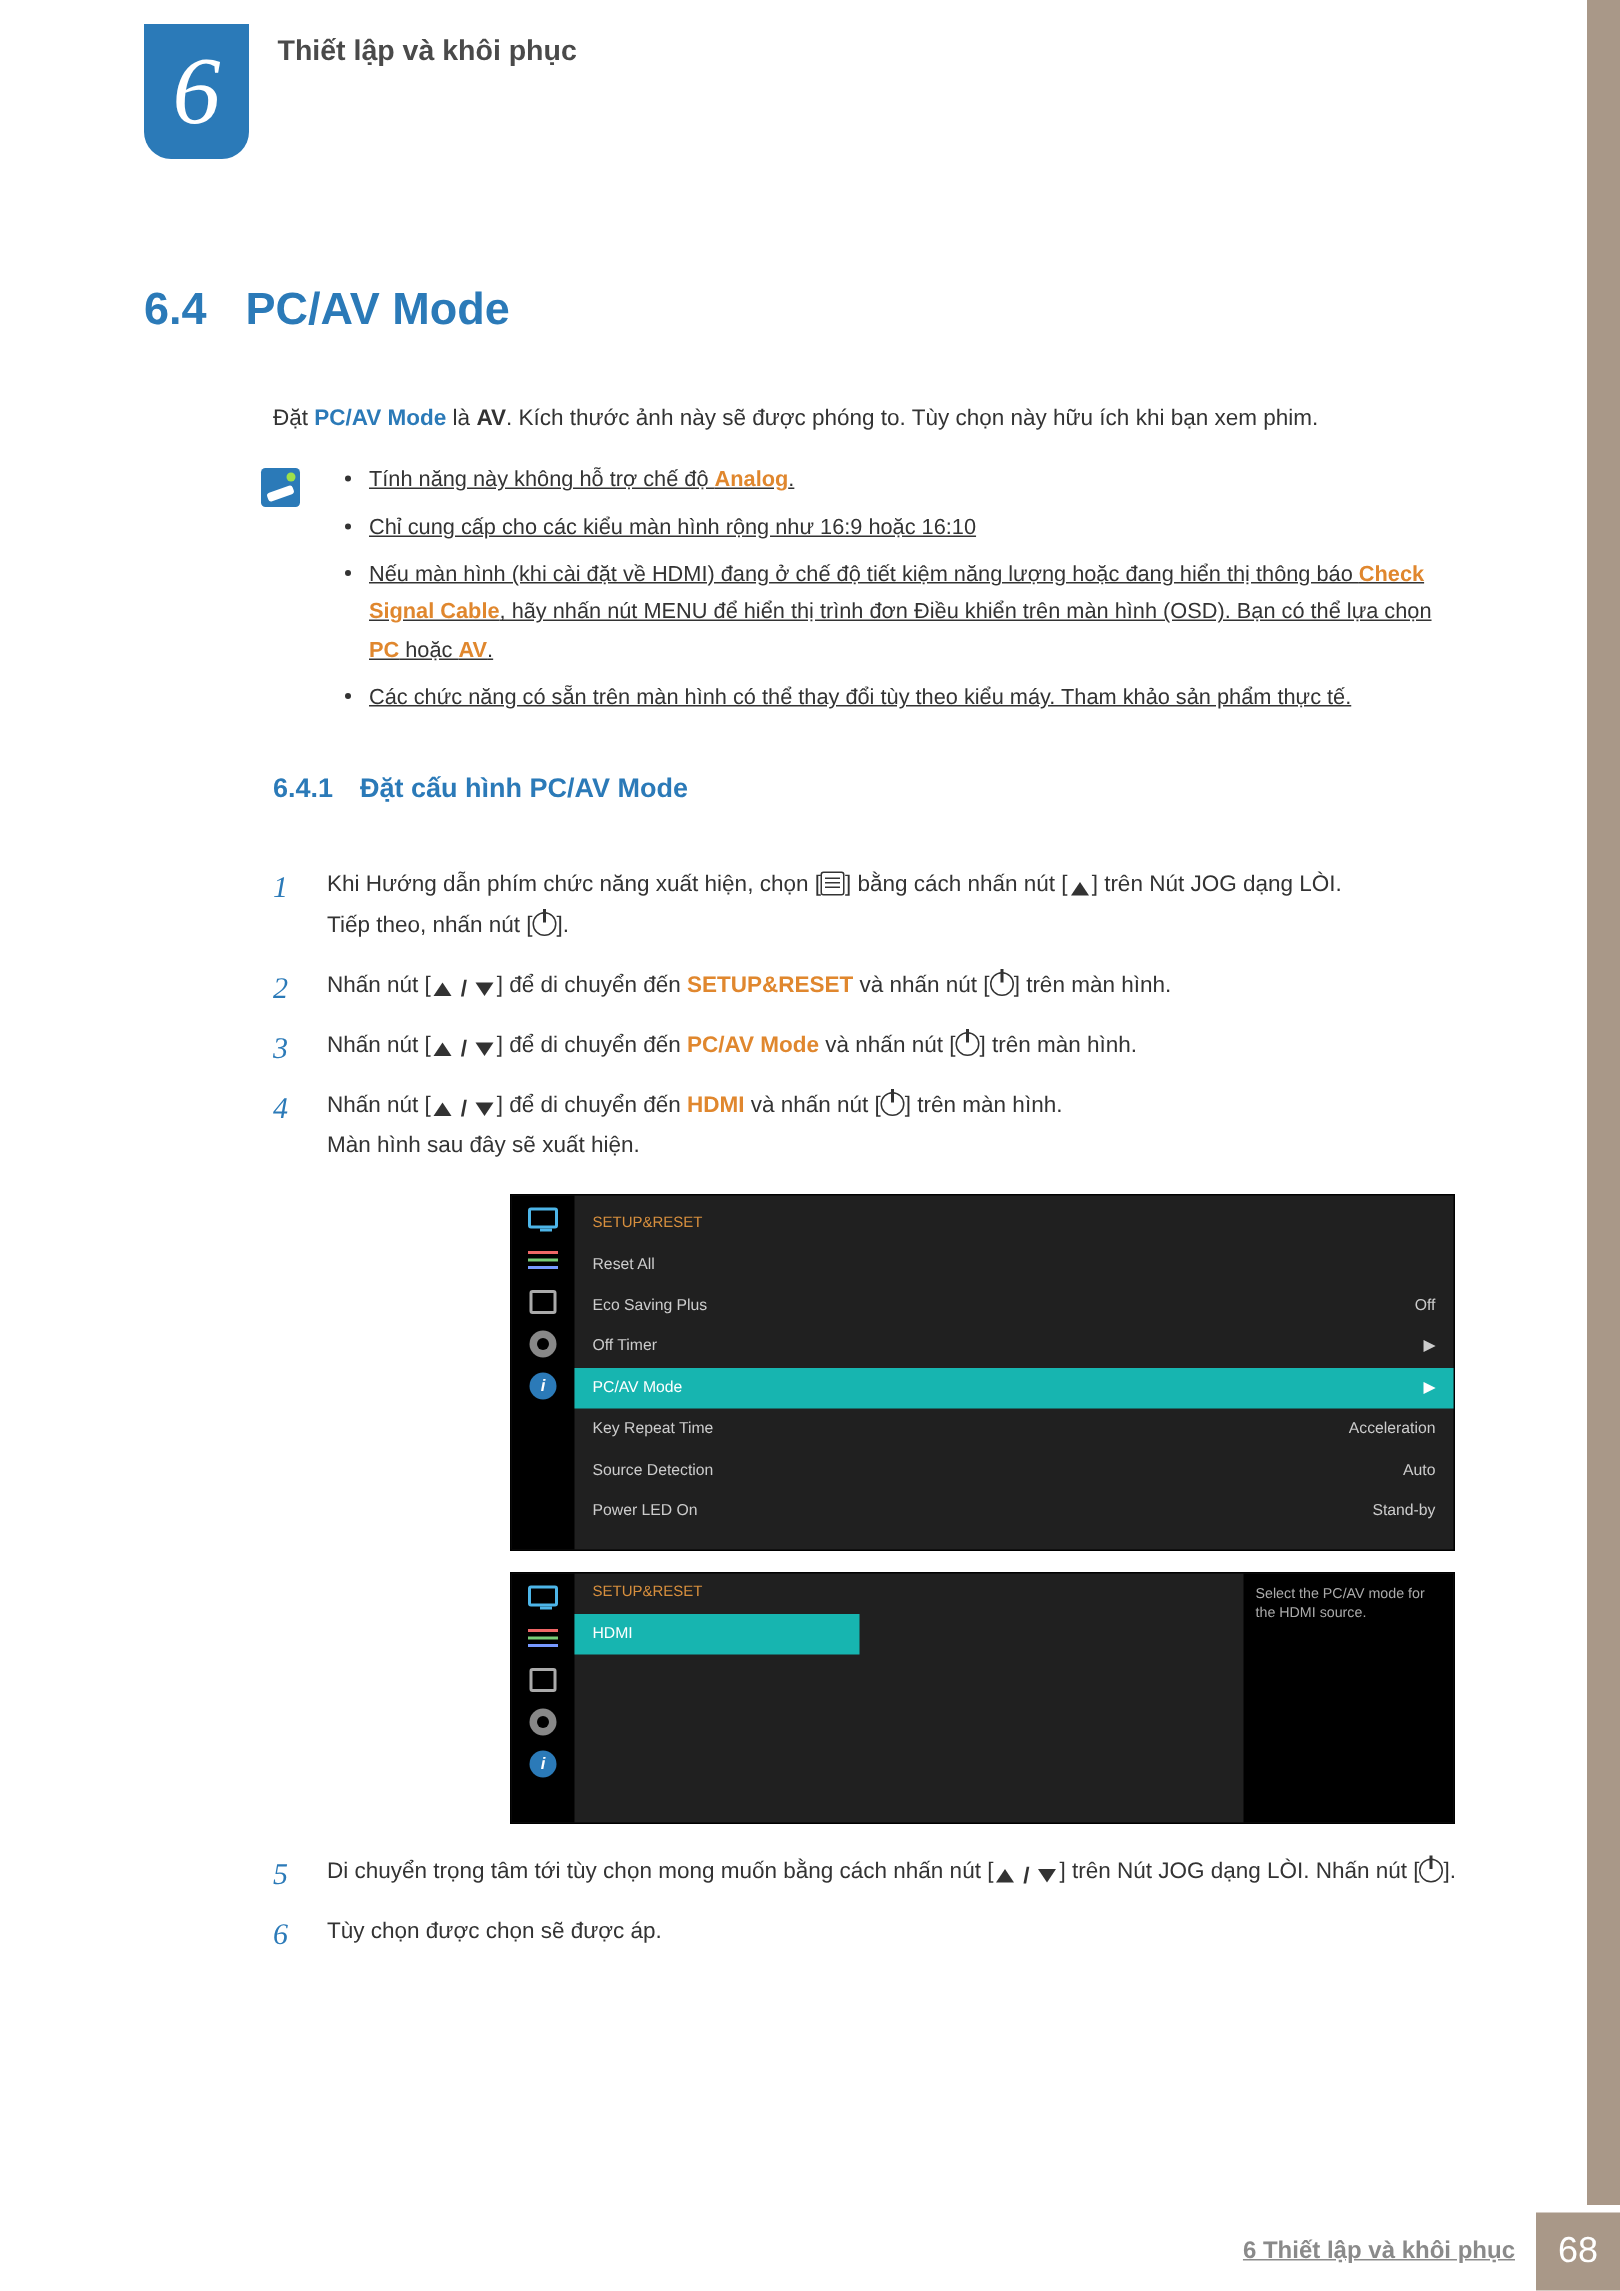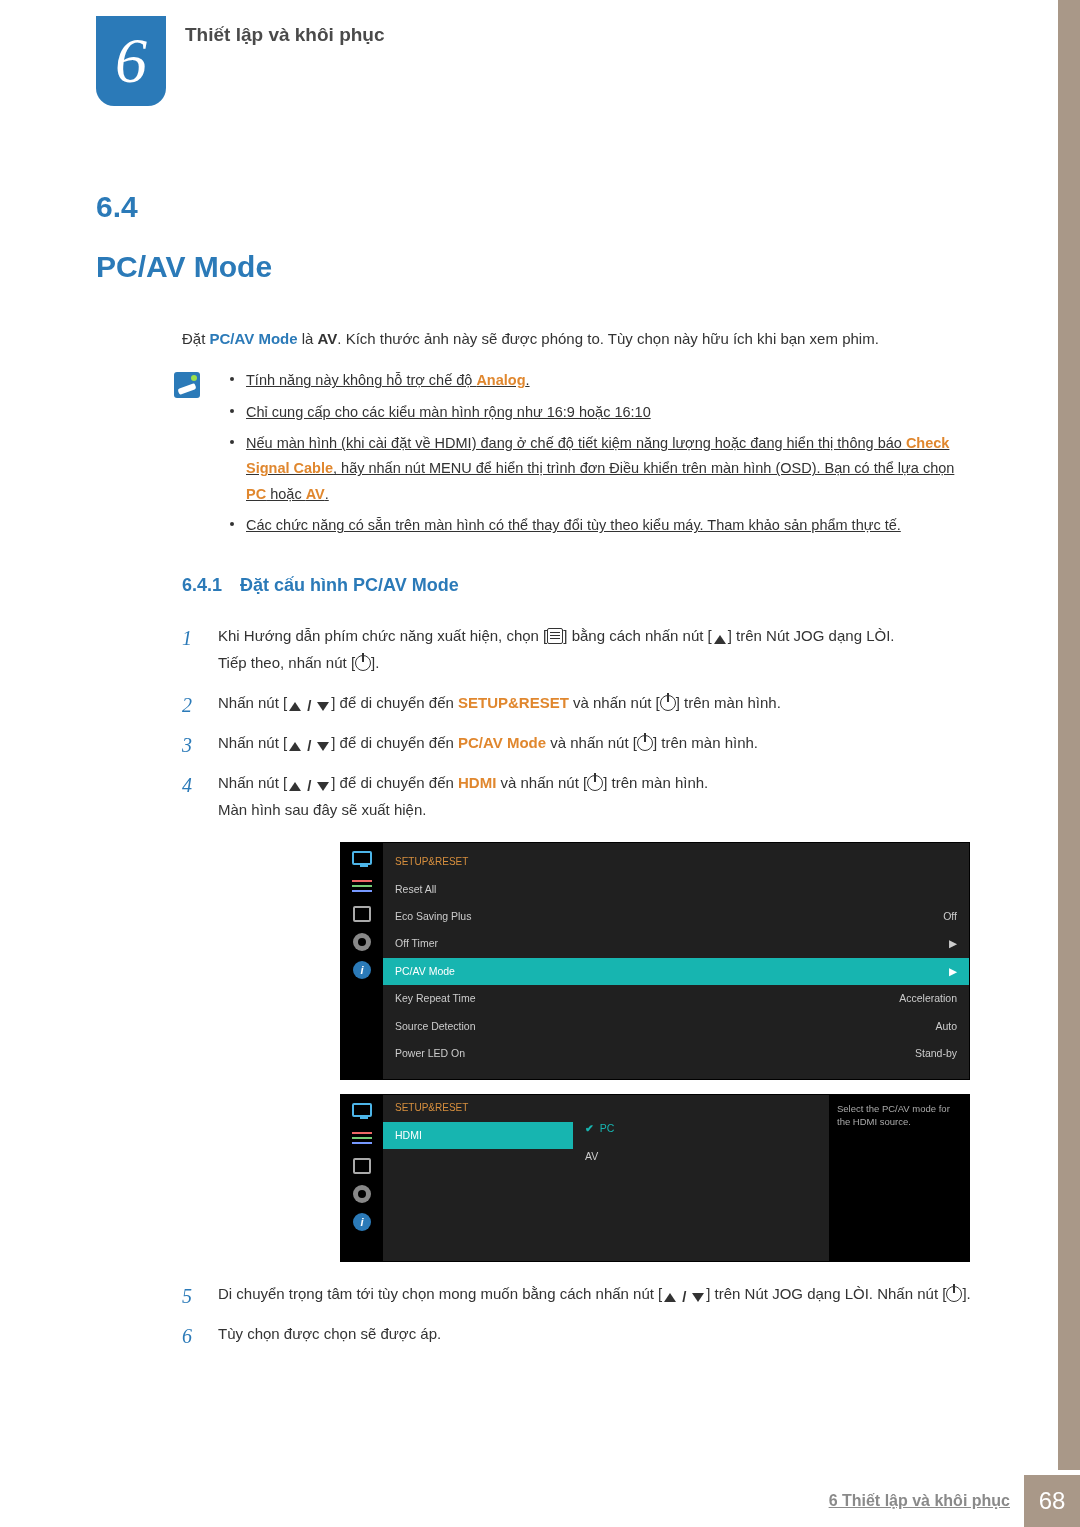--- a/index.html
+++ b/index.html
@@ -35,21 +35,21 @@
     left: 185px; top: 24px;
     color: #4a4a4a;
     font-size: 19px;
     font-weight: bold;
   }
   .content {
     position: absolute;
     left: 96px; top: 190px;
     width: 880px;
   }
-  .h2-row { display: flex; align-items: baseline; gap: 26px; margin-bottom: 42px; flex-direction: column; }
+  .h2-row { display: flex; align-items: baseline; gap: 26px; margin-bottom: 42px; }
   .h2-num { color: #2b7ab8; font-size: 30px; font-weight: bold; }
   .h2-text { color: #2b7ab8; font-size: 30px; font-weight: bold; }
   .para { font-size: 15px; line-height: 1.75; margin-left: 86px; margin-bottom: 16px; color:#333;}
   .bold-blue { color: #2b7ab8; font-weight: bold; }
   .bold-orange { color: #e0872e; font-weight: bold; }
   .bold { font-weight: bold; }
   .note-block { display: flex; align-items: flex-start; gap: 24px; margin-left: 78px; margin-bottom: 30px;}
   .note-icon {
     flex: 0 0 26px; height: 26px;
     background: #2b7ab8;
@@ -62,21 +62,21 @@
     transform: rotate(-20deg);
   }
   .note-icon::after{
     content:""; position:absolute; right:3px; top:3px; width:6px; height:6px; border-radius:50%; background:#9ee04a;
   }
   ul.note-list { list-style: none; }
   ul.note-list li { position: relative; padding-left: 22px; font-size: 14.5px; line-height:1.75; color:#333; margin-bottom:6px;text-decoration:underline;}
   ul.note-list li::before {
     content:""; position:absolute; left:6px; top:9px; width:4px; height:4px; background:#333; border-radius:50%;
   }
-  .h3-row { display:flex; align-items: baseline; gap: 18px; margin-left:86px; margin-bottom:26px;}
+  .h3-row { display:flex; align-items: baseline; gap: 18px; margin-left:86px; margin-bottom:40px;}
   .h3-num { color:#2b7ab8; font-weight:bold; font-size:18px;}
   .h3-text { color:#2b7ab8; font-weight:bold; font-size:18px;}
   ol.steps { counter-reset: step; list-style:none; margin-left:86px; }
   ol.steps > li { position:relative; padding-left:36px; font-size:15px; line-height:1.85; margin-bottom:12px; color:#333;}
   ol.steps > li .num {
     position:absolute; left:0; top:-2px;
     color:#2b7ab8; font-style:italic; font-family: Georgia,'Times New Roman',serif; font-size:20px;
   }
   .osd-wrap{ margin-left:122px; margin-top:18px; margin-bottom:18px;}
   .osd { display:flex; width:630px; background:#202020; color:#ccc; font-size:10.5px; border:1px solid #000;}
@@ -255,28 +255,20 @@
                 <div class="ic-info">i</div>
               </div>
           </div>
           <div class="osd2-menu">
             <div class="osd2-left">
               <div class="osd-title">SETUP&amp;RESET</div>
               <div class="osd-row selected">
                 <span>HDMI</span>
               </div>
             </div>
-            <div class="osd2-right">
-              <div class="osd-row">
-                <span><span class="tick">✔</span><span style="color:#17b5b0">PC</span></span>
-              </div>
-              <div class="osd-row">
-                <span>AV</span>
-              </div>
-            </div>
           </div>
           <div class="osd-tip">Select the PC/AV mode for the HDMI source.</div>
         </div>
       </div>
     </li>
     <li>
       <span class="num">5</span>
       <span>Di chuyển trọng tâm tới tùy chọn mong muốn bằng cách nhấn nút [</span><span class="iglyph up"></span><span class="iglyph sep">/</span><span class="iglyph down"></span><span>] trên Nút JOG dạng LÒI. Nhấn nút [</span><span class="iglyph power"></span><span>].</span>
     </li>
     <li>

